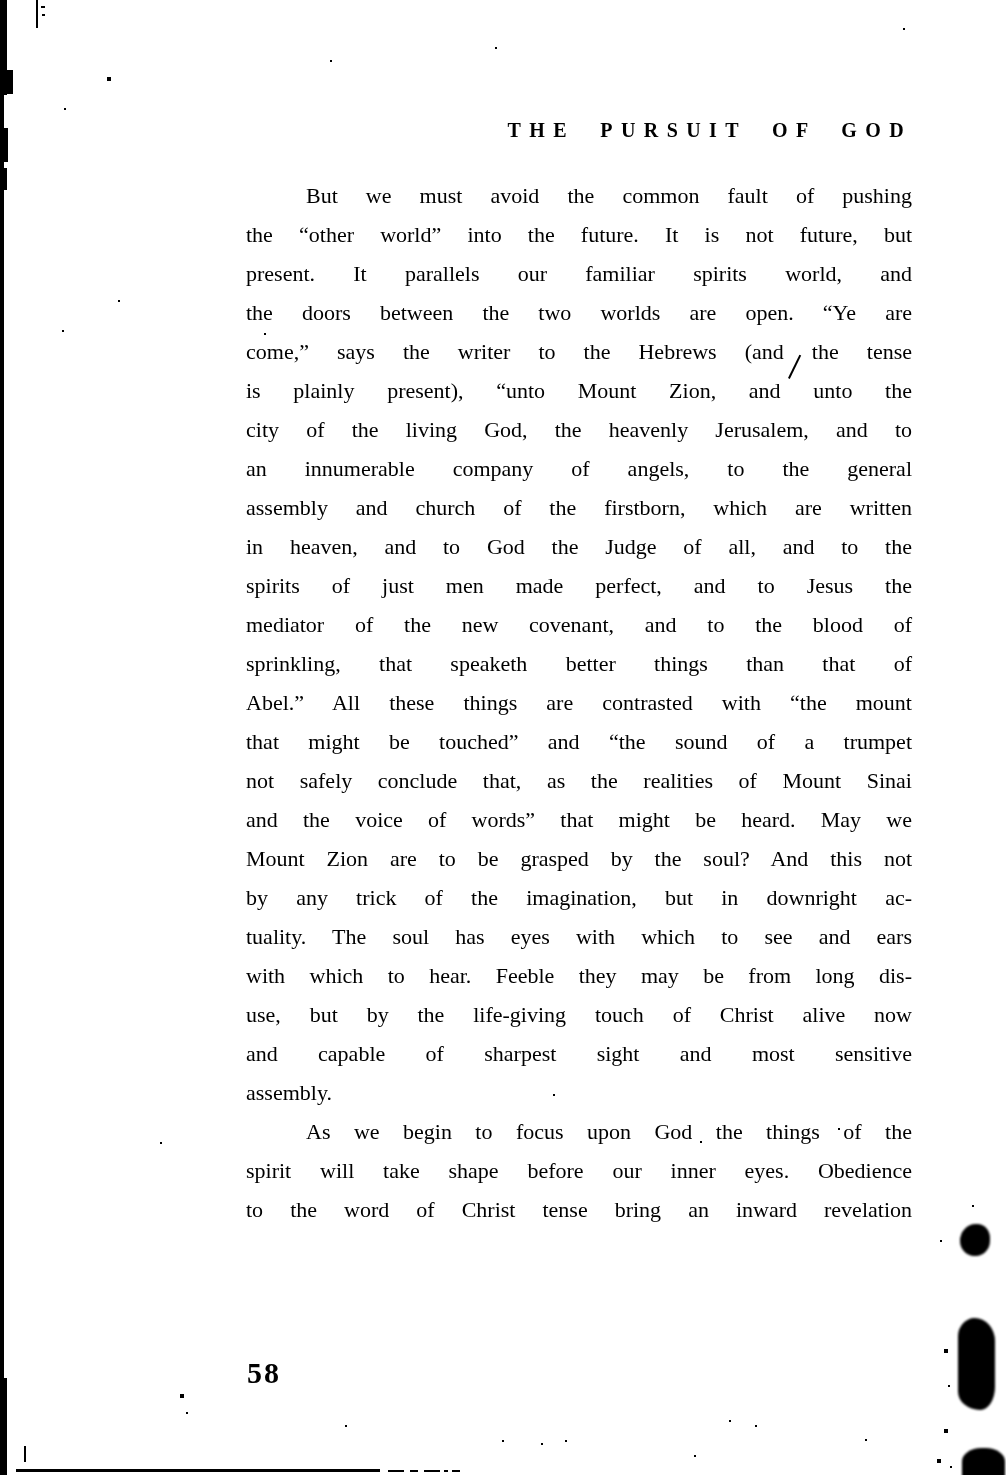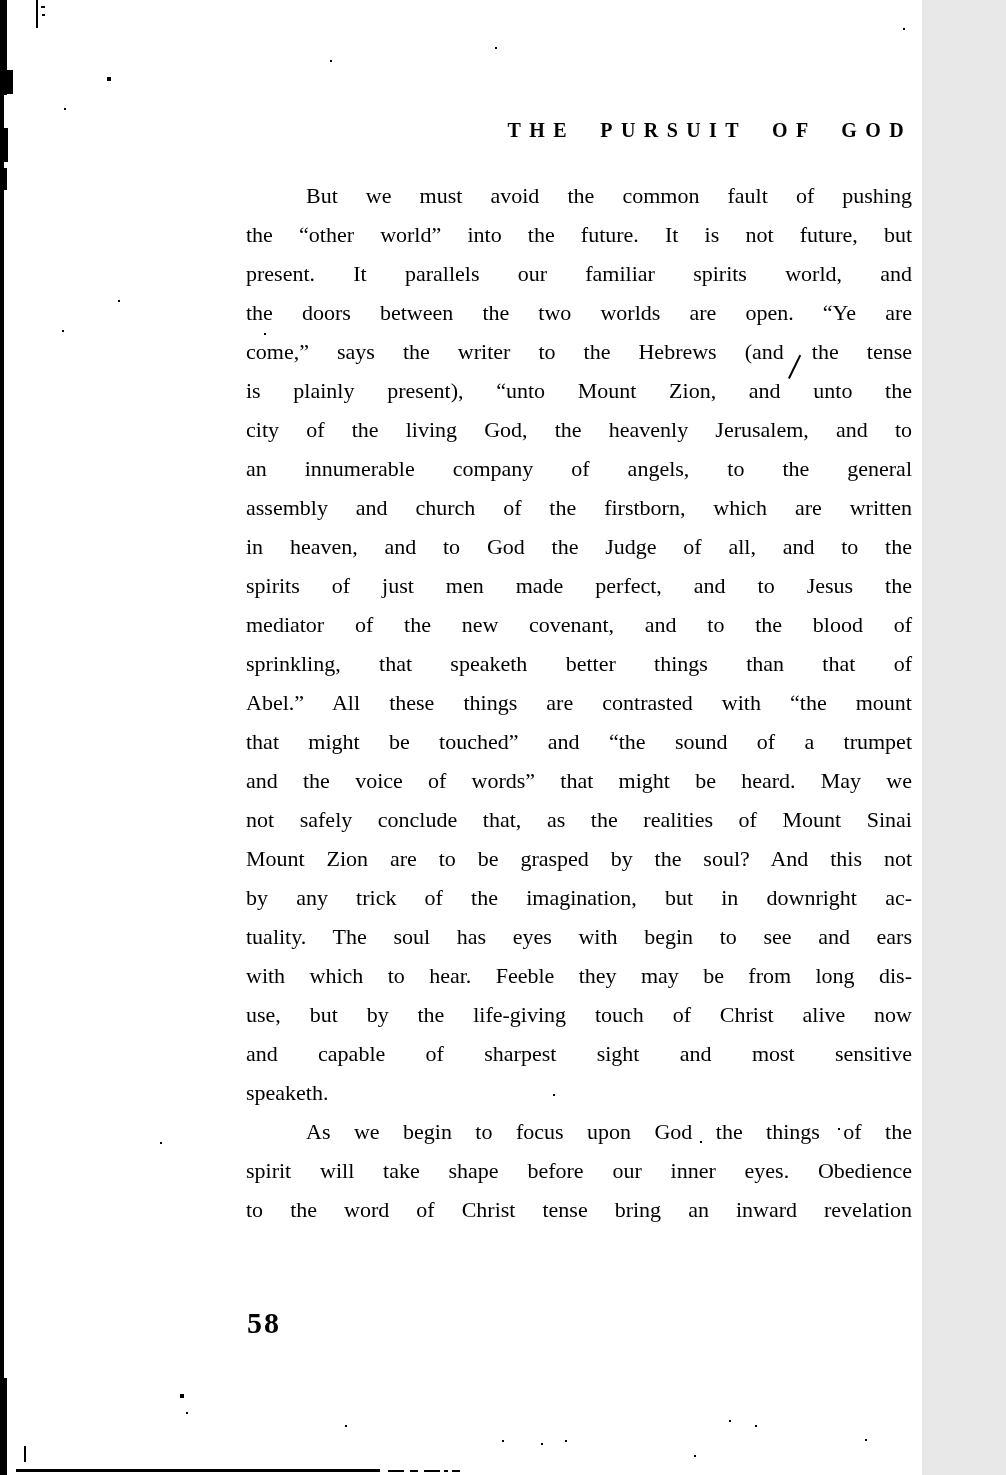--- a/index.html
+++ b/index.html
@@ -1,33 +1,33 @@
 <!DOCTYPE html>
 <html><head>
 <meta charset="utf-8">
 <style>
   html, body { margin:0; padding:0; background:#e8e8e8; }
   .page {
-    position:relative; width:922px; height:1475px; background:#ffffff;
+    position:relative; width:1006px; height:1475px; background:#ffffff;
     overflow:hidden; color:#000; font-family:"Liberation Serif", serif;
   }
   .running-header {
     position:absolute; left:246px; top:119px; width:666px;
     text-align:right; font-size:20px; font-weight:bold;
     letter-spacing:0.42em; word-spacing:0.6em; white-space:nowrap;
   }
   .body-text {
     position:absolute; left:246px; top:176px; width:666px;
     font-size:22px; line-height:39px;
   }
   .line { text-align:justify; text-align-last:justify; }
   .line.indent { padding-left:60px; }
   .line.last { text-align-last:left; }
   .page-number {
-    position:absolute; left:247px; top:1306px;
+    position:absolute; left:247px; top:1356px;
     font-size:30px; font-weight:bold; letter-spacing:2px;
   }
   
   .art { position:absolute; background:#000; }
   .bar-left-main  { left:0; top:0; width:4px; height:1475px; }
   .bar-left-top   { left:0; top:0; width:7px; height:95px; }
   .bar-left-notch { left:0; top:70px; width:13px; height:24px; }
   .bar-left-seg1  { left:0; top:128px; width:8px; height:34px; }
   .bar-left-seg2  { left:0; top:168px; width:7px; height:22px; }
   .bar-left-bot   { left:0; top:1378px; width:7px; height:97px; }
@@ -80,29 +80,29 @@
     <div class="line">is plainly present), “unto Mount Zion, and unto the</div>
     <div class="line">city of the living God, the heavenly Jerusalem, and to</div>
     <div class="line">an innumerable company of angels, to the general</div>
     <div class="line">assembly and church of the firstborn, which are written</div>
     <div class="line">in heaven, and to God the Judge of all, and to the</div>
     <div class="line">spirits of just men made perfect, and to Jesus the</div>
     <div class="line">mediator of the new covenant, and to the blood of</div>
     <div class="line">sprinkling, that speaketh better things than that of</div>
     <div class="line">Abel.” All these things are contrasted with “the mount</div>
     <div class="line">that might be touched” and “the sound of a trumpet</div>
+    <div class="line">not safely conclude that, as the realities of Mount Sinai</div>
     <div class="line">and the voice of words” that might be heard. May we</div>
-    <div class="line">not safely conclude that, as the realities of Mount Sinai</div>
     <div class="line">Mount Zion are to be grasped by the soul? And this not</div>
     <div class="line">by any trick of the imagination, but in downright ac-</div>
-    <div class="line">tuality. The soul has eyes with begin to see and ears</div>
+    <div class="line">tuality. The soul has eyes with which to see and ears</div>
     <div class="line">with which to hear. Feeble they may be from long dis-</div>
     <div class="line">use, but by the life-giving touch of Christ alive now</div>
     <div class="line">and capable of sharpest sight and most sensitive</div>
-    <div class="line last">speaketh.</div>
+    <div class="line last">assembly.</div>
     <div class="line indent">As we begin to focus upon God the things of the</div>
     <div class="line">spirit will take shape before our inner eyes. Obedience</div>
     <div class="line">to the word of Christ tense bring an inward revelation</div>
   </div>
 
   <div class="page-number">58</div>
 
   <div>
     <div class="art bar-left-main"></div>
     <div class="art bar-left-top"></div>

